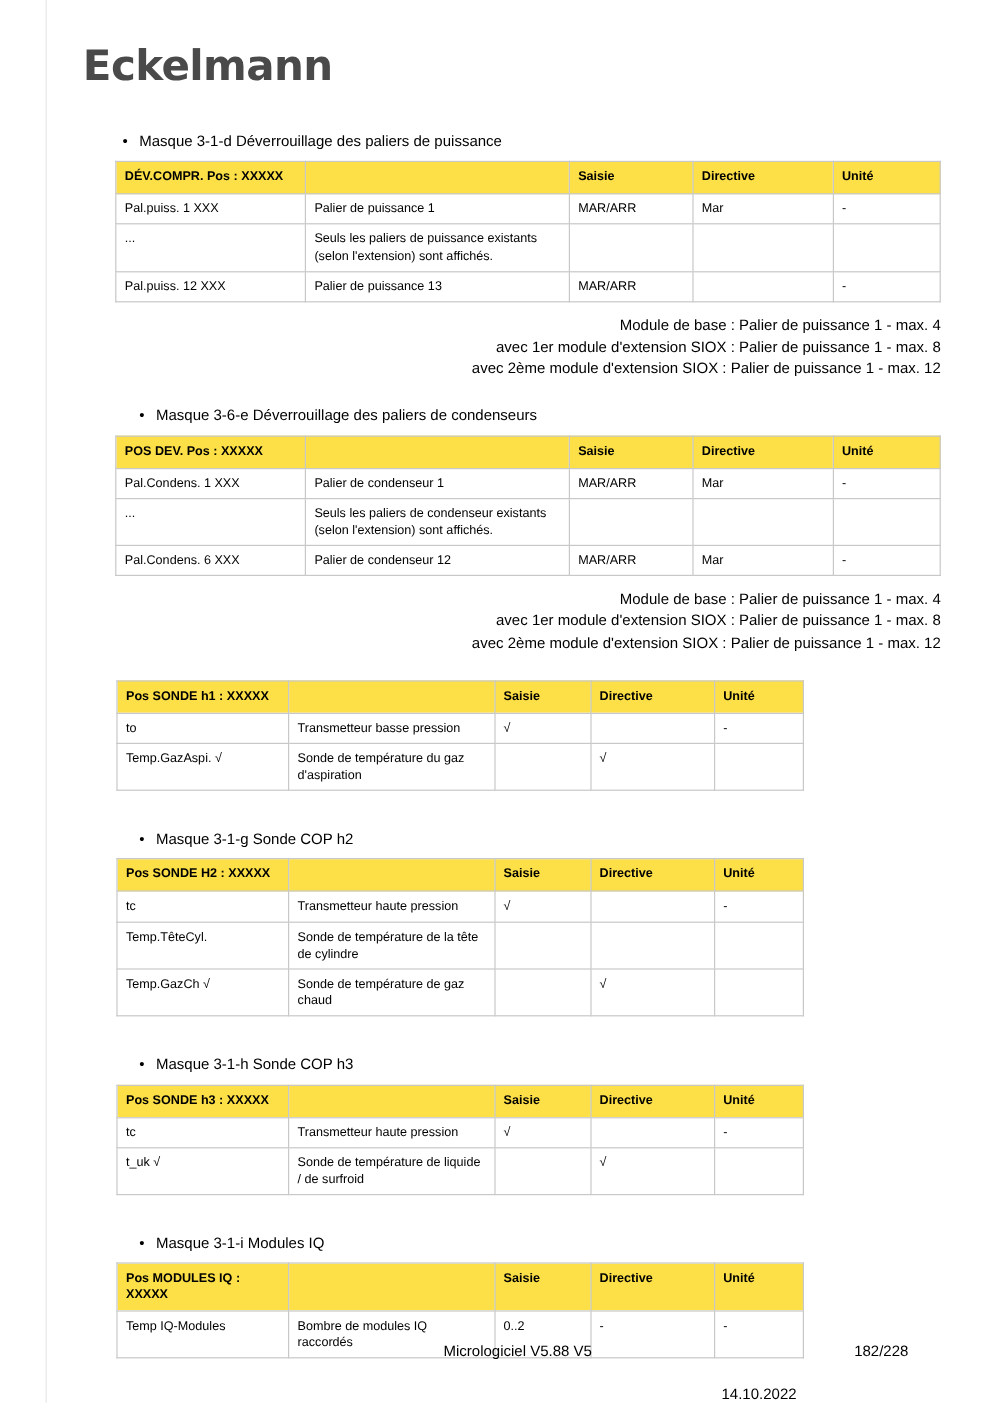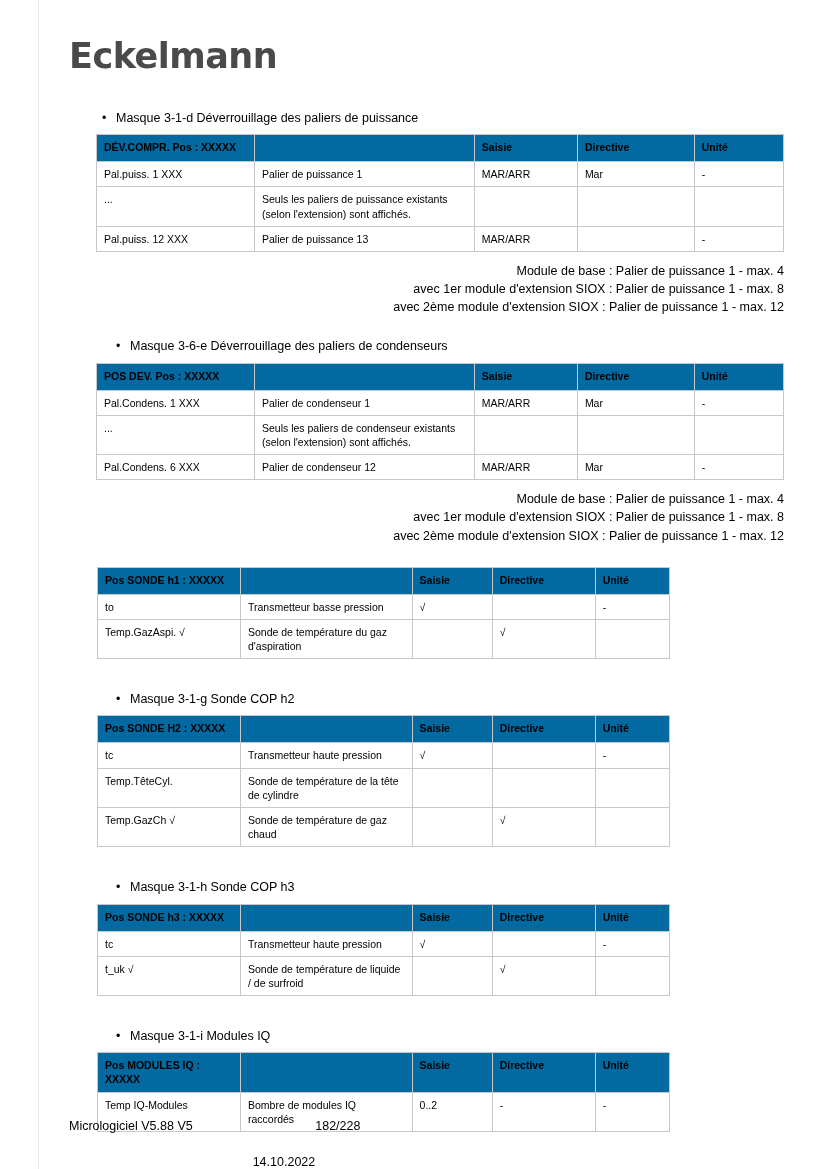--- a/index.html
+++ b/index.html
@@ -79,44 +79,45 @@
   }
   table.t th, table.t td {
     border: 1px solid #c8c8c8;
     padding: 5px 7px;
     font-size: 10.5px;
     vertical-align: top;
     line-height: 1.35;
     text-align: left;
   }
   table.t th {
-    background: #0369a1;
+    background: #fde047;
     font-weight: bold;
     height: 16px;
   }
   table.t td {
     background: #ffffff;
   }
   .note {
     font-size: 12.5px;
     line-height: 1.45;
     margin: 4px 0 22px 0;
     white-space: pre-line;
     text-align: right;
   }
   .gap { height: 22px; }
   footer {
     position: absolute;
     left: 69px;
     top: 1119px;
     width: 688px;
     display: flex;
-    justify-content: flex-start;
+    justify-content: flex-end;
     font-size: 12.5px;
     color: #000;
+    gap: 48px;
   }
   .fcenter { margin-left: 60px; margin-top: 36px; }
 </style>
 </head>
 <body>
 
 <div class="page">
   <div class="leftbar"></div>
   <div class="logo">Eckelmann</div>
 

